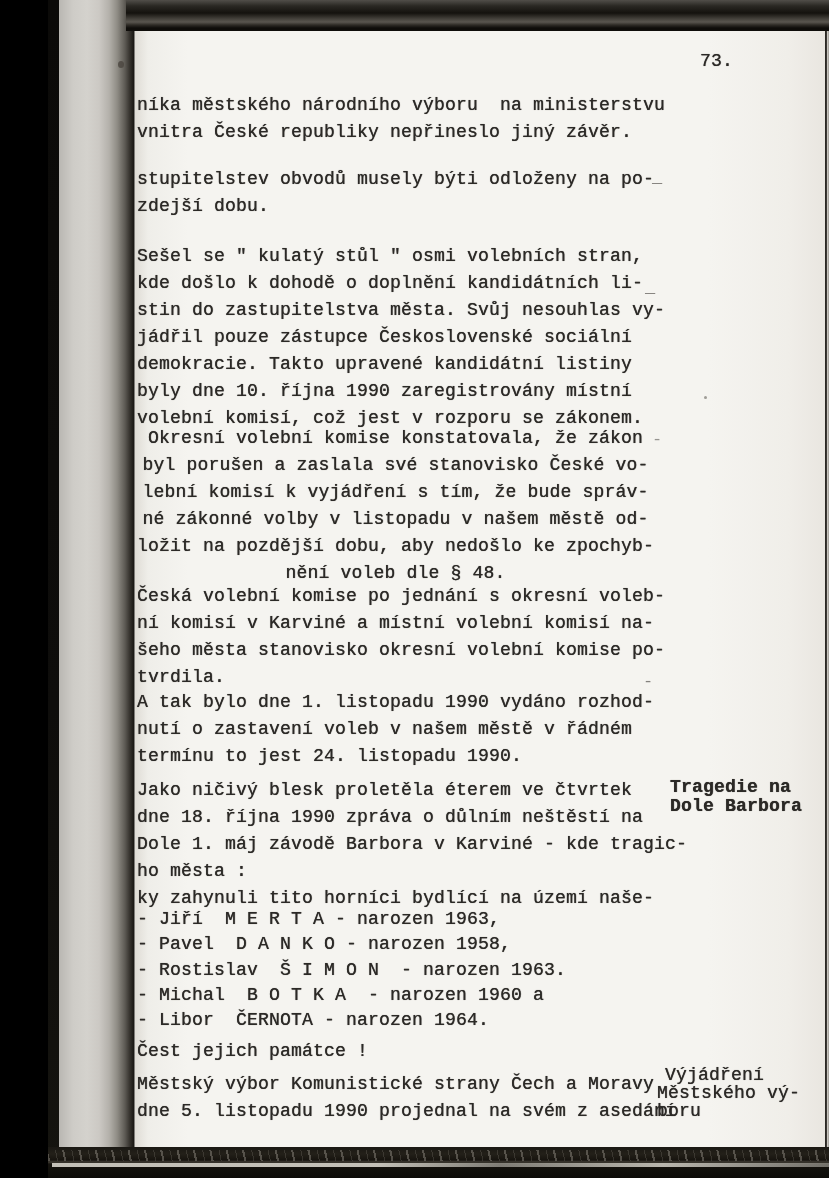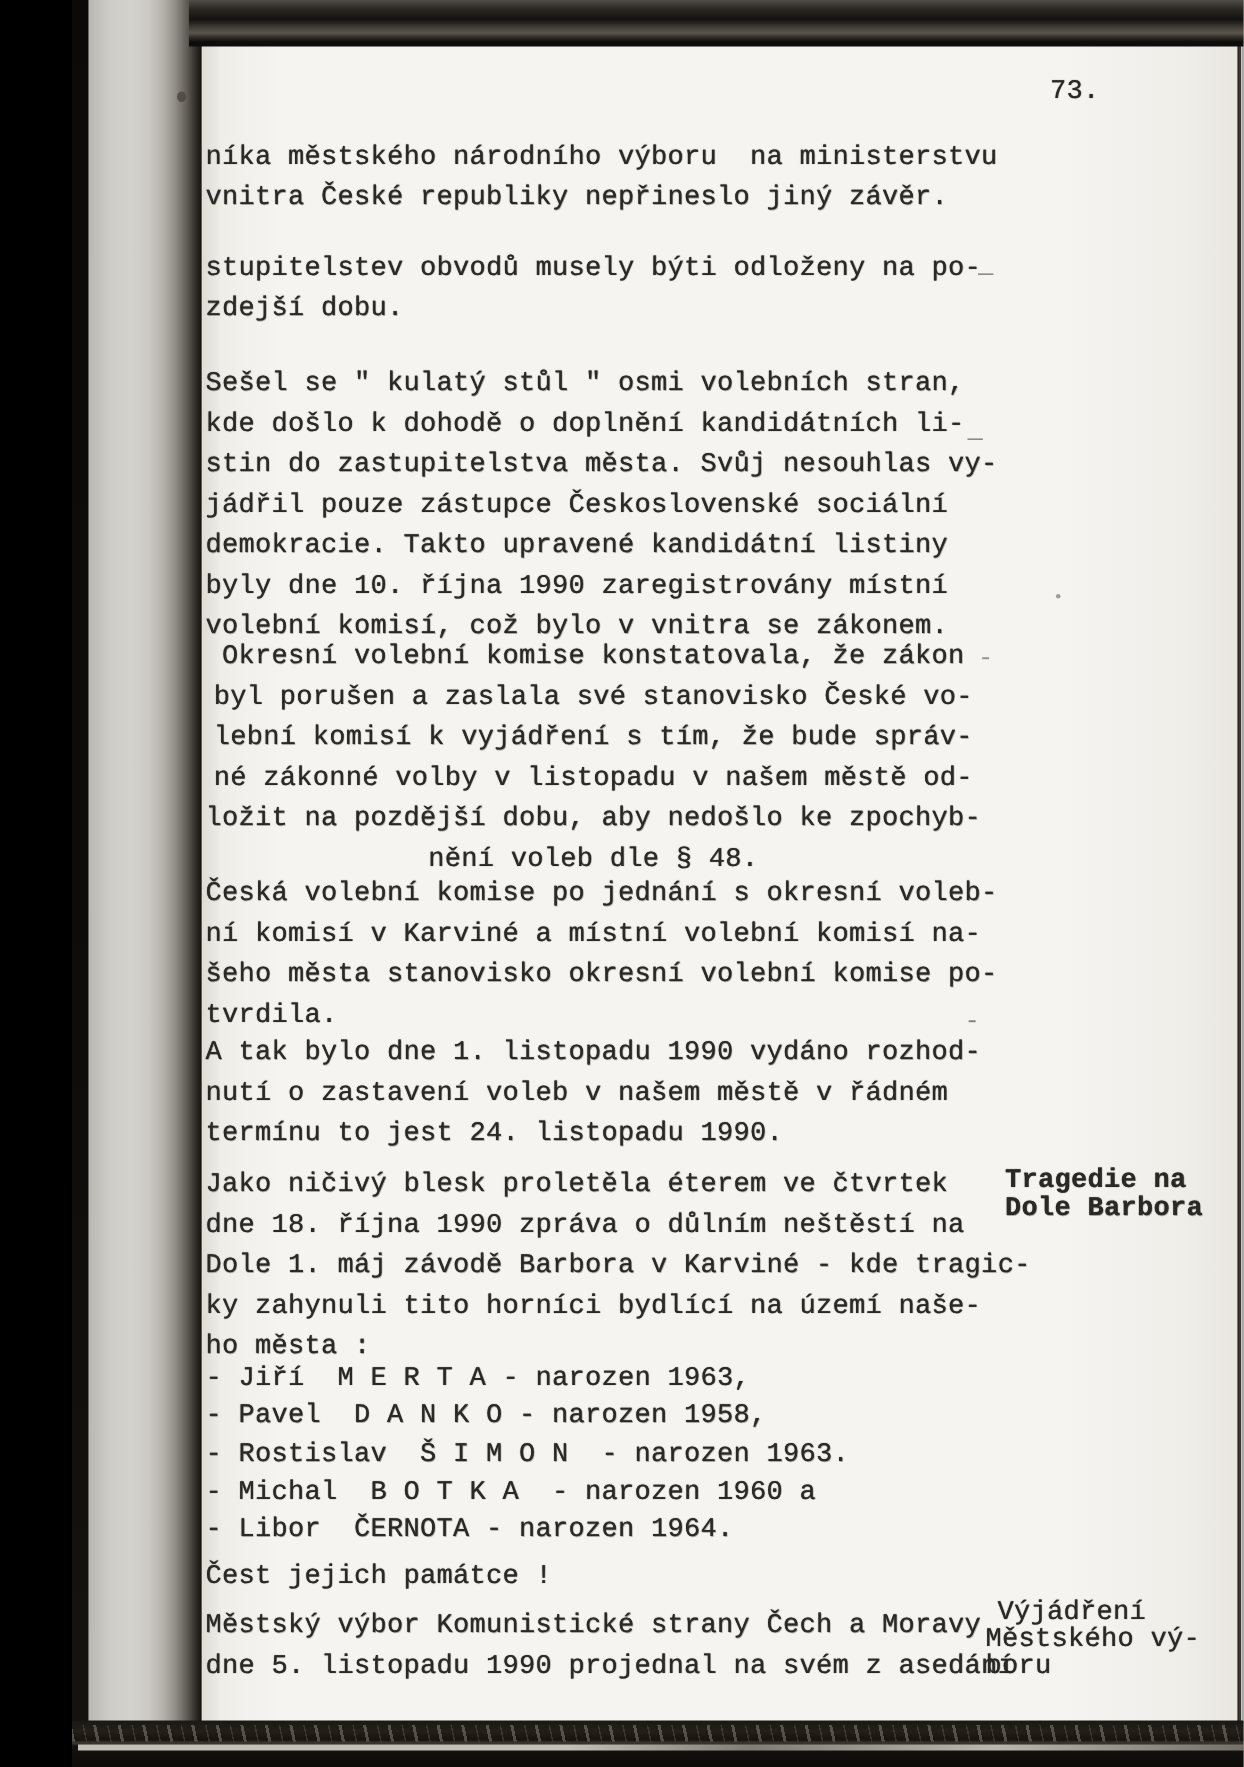--- a/index.html
+++ b/index.html
@@ -96,21 +96,21 @@
     <div class="line">zdejší dobu.</div>
   </div>
 
   <div class="tw" style="left:89px;top:243px;">
     <div class="line">Sešel se " kulatý stůl " osmi volebních stran,</div>
     <div class="line">kde došlo k dohodě o doplnění kandidátních li-</div>
     <div class="line">stin do zastupitelstva města. Svůj nesouhlas vy-</div>
     <div class="line">jádřil pouze zástupce Československé sociální</div>
     <div class="line">demokracie. Takto upravené kandidátní listiny</div>
     <div class="line">byly dne 10. října 1990 zaregistrovány místní</div>
-    <div class="line">volební komisí, což bylo v vnitra se zákonem.</div>
+    <div class="line">volební komisí, což jest v rozporu se zákonem.</div>
   </div>
 
   <div class="tw" style="left:89px;top:425px;text-align:center;">
     <div class="line">Okresní volební komise konstatovala, že zákon</div>
     <div class="line">byl porušen a zaslala své stanovisko České vo-</div>
     <div class="line">lební komisí k vyjádření s tím, že bude správ-</div>
     <div class="line">né zákonné volby v listopadu v našem městě od-</div>
     <div class="line">ložit na pozdější dobu, aby nedošlo ke zpochyb-</div>
     <div class="line">nění voleb dle § 48.</div>
   </div>
@@ -125,22 +125,22 @@
   <div class="tw" style="left:89px;top:689px;">
     <div class="line">A tak bylo dne 1. listopadu 1990 vydáno rozhod-</div>
     <div class="line">nutí o zastavení voleb v našem městě v řádném</div>
     <div class="line">termínu to jest 24. listopadu 1990.</div>
   </div>
 
   <div class="tw" style="left:89px;top:777px;">
     <div class="line">Jako ničivý blesk proletěla éterem ve čtvrtek</div>
     <div class="line">dne 18. října 1990 zpráva o důlním neštěstí na</div>
     <div class="line">Dole 1. máj závodě Barbora v Karviné - kde tragic-</div>
+    <div class="line">ho města :</div>
     <div class="line">ky zahynuli tito horníci bydlící na území naše-</div>
-    <div class="line">ho města :</div>
   </div>
 
   <div class="tw tight" style="left:89px;top:907px;">
     <div class="line">- Jiří  M E R T A - narozen 1963,</div>
     <div class="line">- Pavel  D A N K O - narozen 1958,</div>
     <div class="line">- Rostislav  Š I M O N  - narozen 1963.</div>
     <div class="line">- Michal  B O T K A  - narozen 1960 a</div>
     <div class="line">- Libor  ČERNOTA - narozen 1964.</div>
   </div>
 

